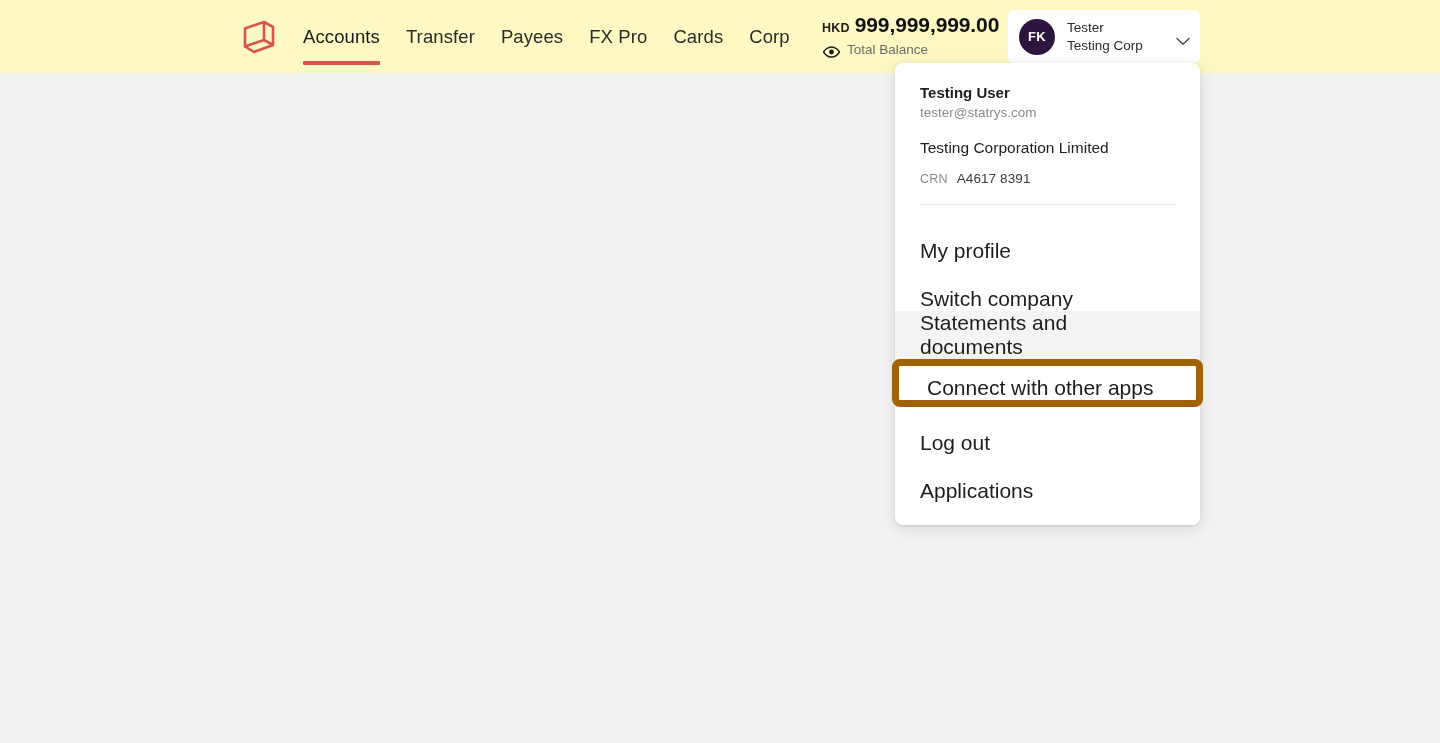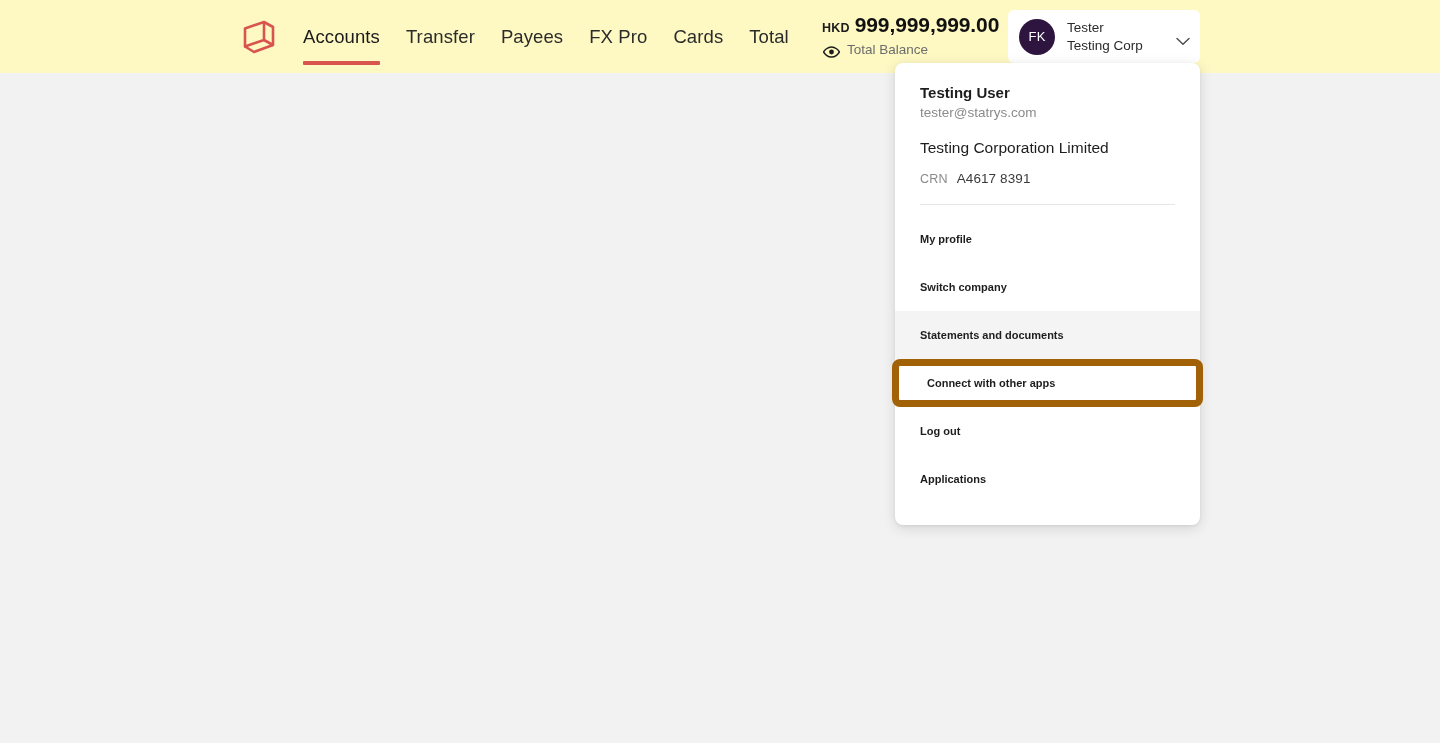--- a/index.html
+++ b/index.html
@@ -136,21 +136,21 @@
     cursor: pointer;
     z-index: 7;
   }
   .avatar {
     width: 36px;
     height: 36px;
     border-radius: 50%;
     background: #2d1540;
     color: #ffffff;
     font-size: 13px;
-    font-weight: normal;
+    font-weight: bold;
     letter-spacing: 0.3px;
     display: flex;
     align-items: center;
     justify-content: center;
     flex: 0 0 auto;
   }
   .acct-text {
     margin-left: 12px;
     line-height: 1.3;
     flex: 1 1 auto;
@@ -207,27 +207,26 @@
     background: #e6e6e6;
     margin: 18px 25px 0 25px;
   }
 
   .menu-list { margin-top: 10px; }
 
   .menu-item {
     position: relative;
     height: 48px;
     display: flex;
-    align-items: center;
+    align-items: flex-end;
     padding: 0 25px;
-    font-size: 11px;
+    font-size: 21px;
     color: #1d1d1d;
     cursor: pointer;
     background: transparent;
-    font-weight: bold;
   }
   .menu-item.hovered { background: #f4f4f4; }
   .menu-item.highlighted {
     border: 7px solid #a16207;
     border-radius: 8px;
     margin: 0 -3px;
     padding: 0 28px;
     height: 48px;
   }
 </style>
@@ -256,21 +255,21 @@
       <div class="navitem">
         <span>Payees</span>
       </div>
       <div class="navitem">
         <span>FX Pro</span>
       </div>
       <div class="navitem">
         <span>Cards</span>
       </div>
       <div class="navitem">
-        <span>Total</span>
+        <span>Corp</span>
       </div>
     </nav>
 
     <div class="balance">
       <div class="balance-row">
         <span class="balance-ccy">HKD</span>
         <span class="balance-amount">999,999,999.00</span>
       </div>
       <div class="balance-sub">
         <span class="eye-icon">

